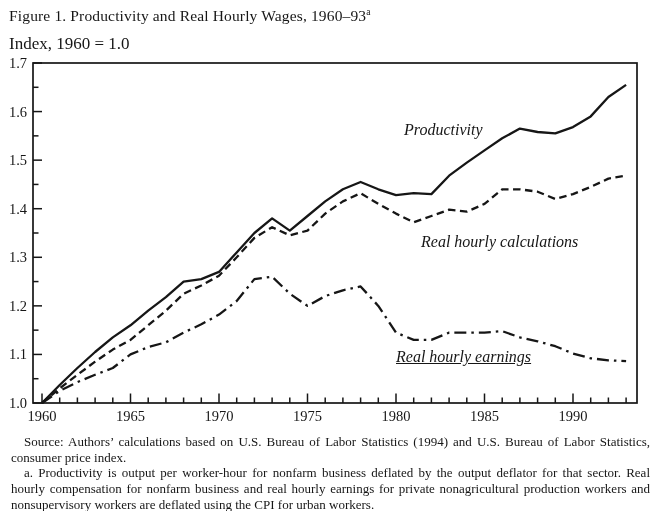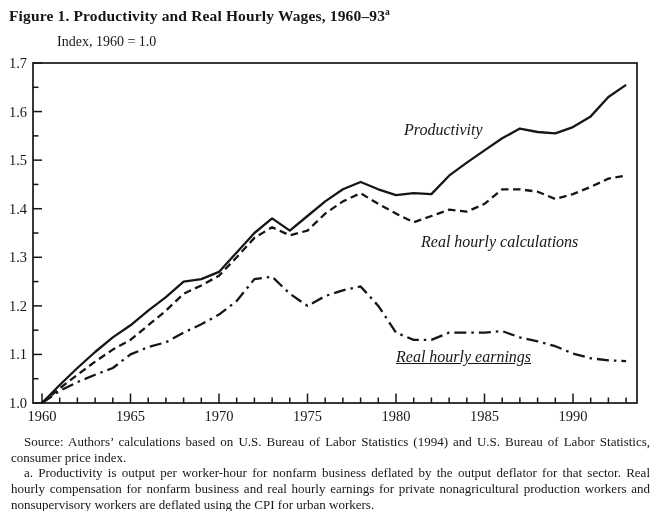--- a/index.html
+++ b/index.html
@@ -4,28 +4,27 @@
 <style>
   html,body{margin:0;padding:0;}
   body{
     width:654px;height:511px;
     background:#ffffff;color:#161616;
     font-family:"Liberation Serif", "DejaVu Serif", serif;
     position:relative;overflow:hidden;
   }
   .figure-title{
     position:absolute;left:9px;top:7px;
-    font-size:15.5px;font-weight:bold;letter-spacing:0.15px;
+    font-size:15.5px;font-weight:normal;letter-spacing:0.15px;
     white-space:nowrap;
   }
   .figure-title sup{font-size:9.5px;}
   .axis-unit{
     position:absolute;left:9px;top:34px;
-    font-size:14px;
-    margin-left:48px;
+    font-size:17px;
   }
   .chart-wrap{
     position:absolute;left:0;top:55px;width:654px;height:378px;
   }
   .chart-wrap svg{position:absolute;left:0;top:0;}
   svg text{
     font-family:"Liberation Serif", "DejaVu Serif", serif;
     font-size:14.5px;fill:#161616;
   }
   .series-label{

